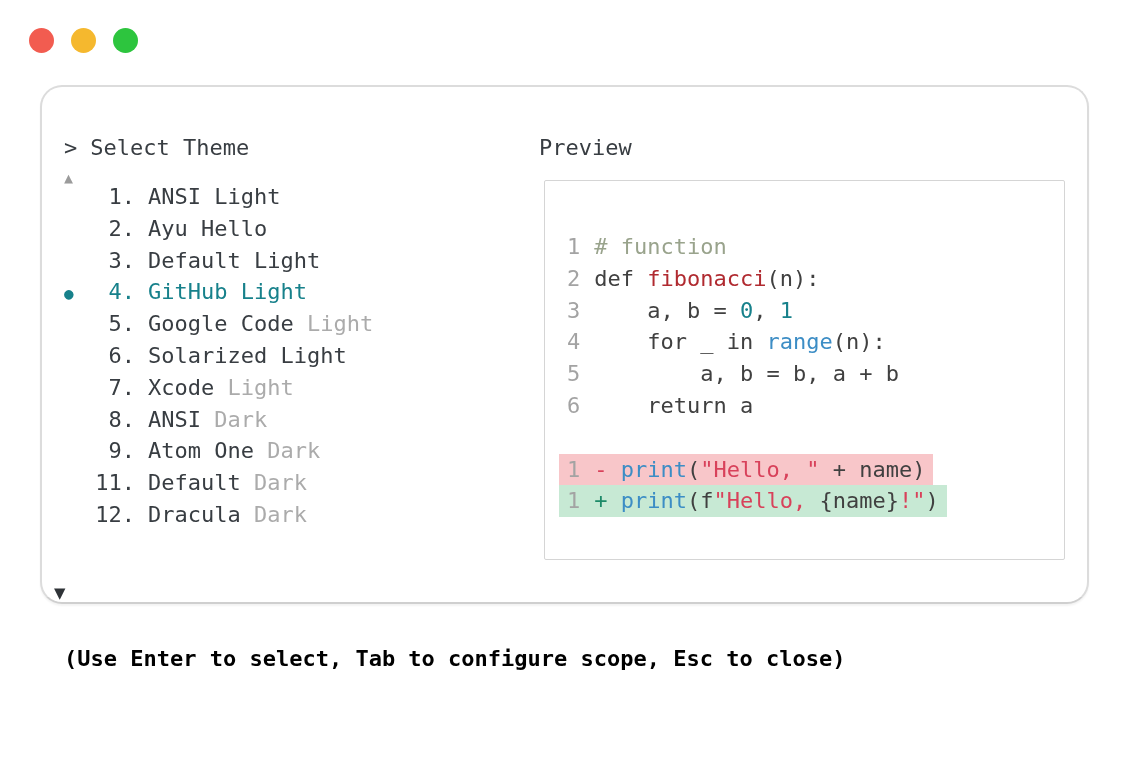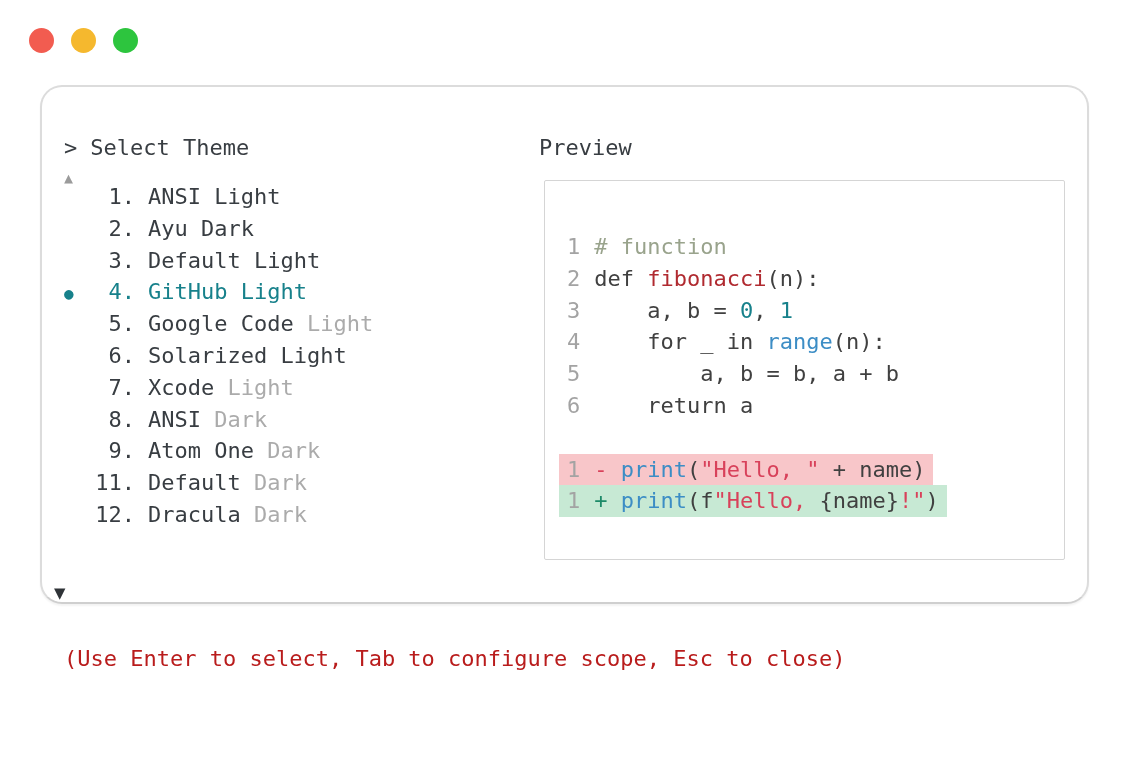--- a/index.html
+++ b/index.html
@@ -36,21 +36,21 @@
   .scroll-down { position: absolute; left: 12px; top: 494px; font-size: 19px; color: #2f3337; line-height: 22px; }
 
   .theme-list { position: absolute; left: 22px; top: 94px; }
   .theme-row { height: 31.8px; line-height: 31.8px; white-space: pre; cursor: default; }
   .theme-row .bullet { display: inline-block; width: 30px; font-size: 16px; color: #17818b; }
   .theme-row .num    { display: inline-block; width: 41px; text-align: right; }
   .theme-row .label  { margin-left: 13px; }
   .theme-row .muted, .text-muted { color: #ababab; }
   .theme-row.selected .num, .theme-row.selected .label { color: #17818b; }
 
-  .hint { position: absolute; left: 22px; top: 556px; line-height: 32px; color: #b91c1c; white-space: pre; }
+  .hint { position: absolute; left: 22px; top: 556px; line-height: 32px; color: #000000; white-space: pre; font-weight: bold; }
 
   
   .preview-label { position: absolute; left: 497px; top: 45px; line-height: 32px; }
   .preview-box {
     position: absolute; left: 502px; top: 93px;
     width: 521px; height: 380px;
     border: 1.5px solid #d5d5d5;
     border-radius: 2px;
     background: #ffffff;
     padding: 50px 0 0 14px;
@@ -83,21 +83,21 @@
   </div>
 
   <div class="window">
 
     <div class="prompt-row"><span class="caret">&gt;</span><span class="title">Select Theme</span></div>
 
     <div class="scroll-up">▲</div>
 
     <div class="theme-list">
         <div class="theme-row"><span class="bullet"></span><span class="num">1.</span><span class="label"><span>ANSI Light</span></span></div>
-        <div class="theme-row"><span class="bullet"></span><span class="num">2.</span><span class="label"><span>Ayu Dark</span></span></div>
+        <div class="theme-row"><span class="bullet"></span><span class="num">2.</span><span class="label"><span>Ayu Hello</span></span></div>
         <div class="theme-row"><span class="bullet"></span><span class="num">3.</span><span class="label"><span>Default Light</span></span></div>
         <div class="theme-row selected"><span class="bullet">●</span><span class="num">4.</span><span class="label"><span>GitHub Light</span></span></div>
         <div class="theme-row"><span class="bullet"></span><span class="num">5.</span><span class="label"><span>Google Code</span><span class="muted"> Light</span></span></div>
         <div class="theme-row"><span class="bullet"></span><span class="num">6.</span><span class="label"><span>Solarized Light</span></span></div>
         <div class="theme-row"><span class="bullet"></span><span class="num">7.</span><span class="label"><span>Xcode</span><span class="muted"> Light</span></span></div>
         <div class="theme-row"><span class="bullet"></span><span class="num">8.</span><span class="label"><span>ANSI</span><span class="muted"> Dark</span></span></div>
         <div class="theme-row"><span class="bullet"></span><span class="num">9.</span><span class="label"><span>Atom One</span><span class="muted"> Dark</span></span></div>
         <div class="theme-row"><span class="bullet"></span><span class="num">11.</span><span class="label"><span>Default</span><span class="muted"> Dark</span></span></div>
         <div class="theme-row"><span class="bullet"></span><span class="num">12.</span><span class="label"><span>Dracula</span><span class="muted"> Dark</span></span></div>
       </div>

